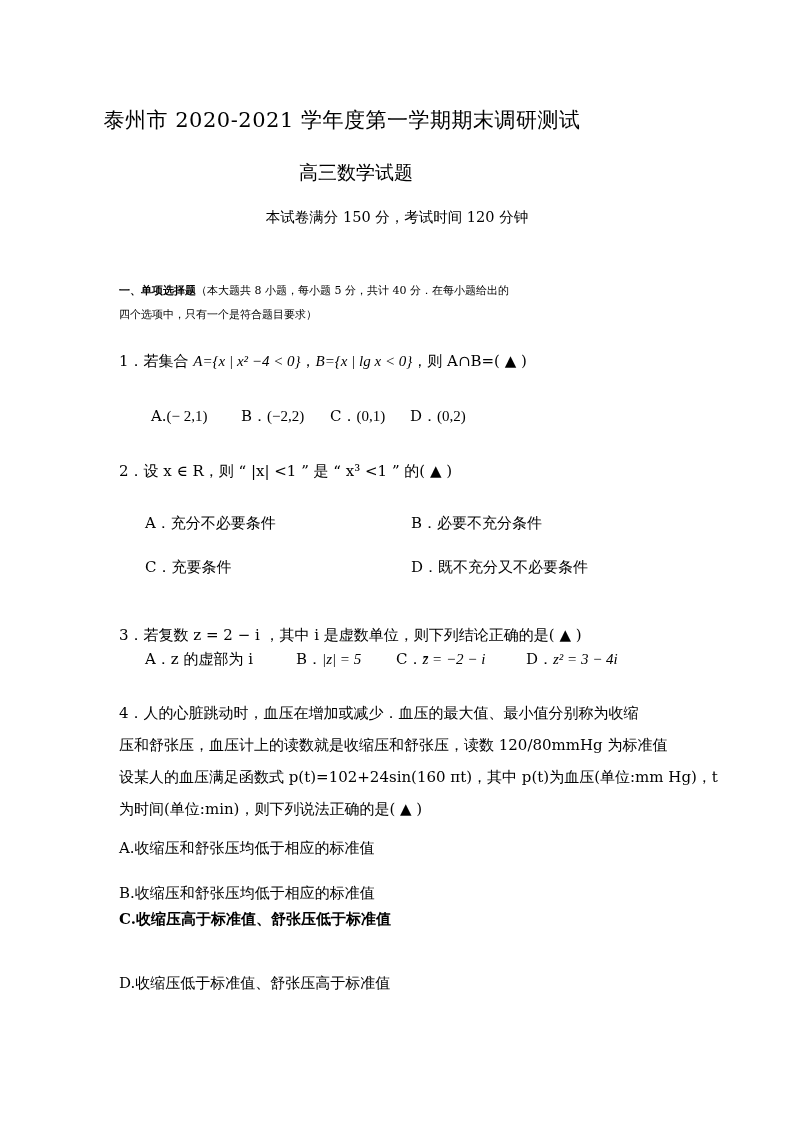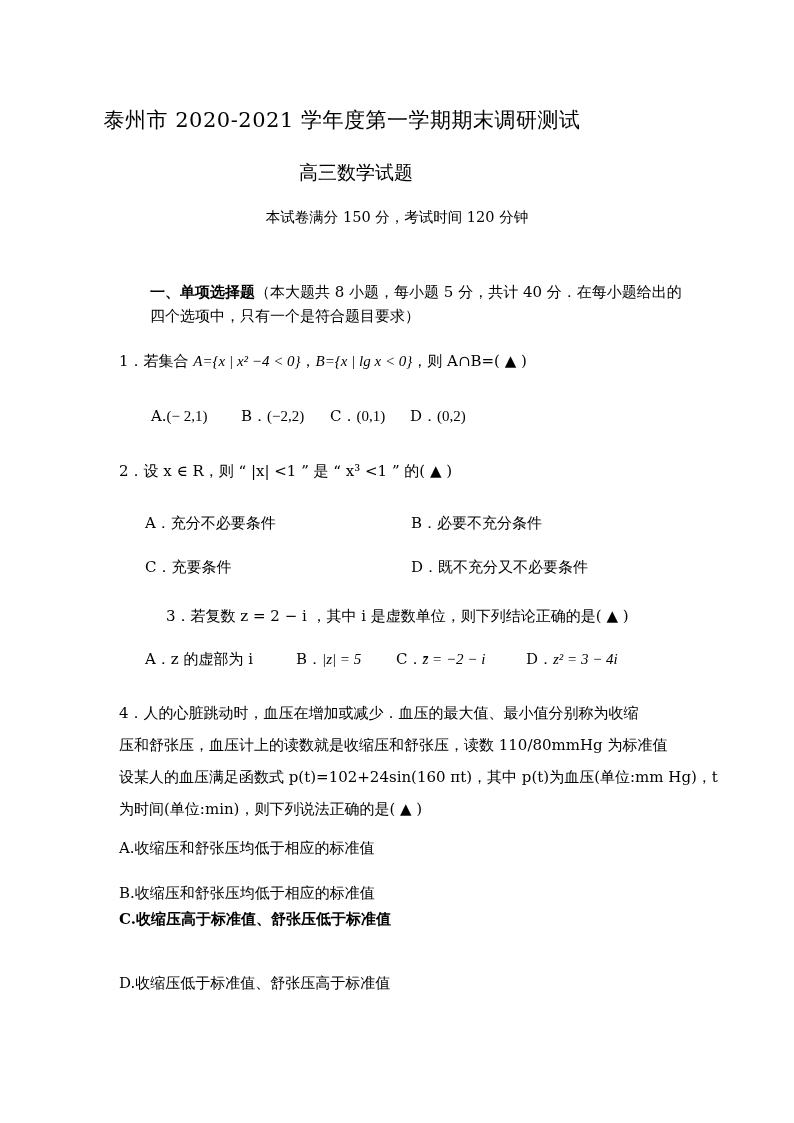--- a/index.html
+++ b/index.html
@@ -5,21 +5,21 @@
     html, body { margin: 0; padding: 0; background: #ffffff; }
     body {
       width: 794px; height: 1123px; position: relative; overflow: hidden;
       font-family: "DejaVu Serif", "Liberation Serif", serif;
       color: #000;
     }
     .abs { position: absolute; white-space: nowrap; }
     .title { top: 106px; left: 0; width: 684px; text-align: center; font-size: 21px; letter-spacing: 0.5px; }
     .subtitle { top: 160px; left: 0; width: 712px; text-align: center; font-size: 19px; }
     .meta { top: 208px; left: 0; width: 794px; text-align: center; font-size: 14.5px; }
-    .section { left: 119px; font-size: 15px; margin-left: 31px; }
+    .section { left: 119px; font-size: 11px; }
     .section b { font-weight: bold; }
     .q { left: 119px; font-size: 15px; }
     .opt { font-size: 15px; }
     .m { font-family: "Liberation Serif", "DejaVu Serif", serif; font-style: italic; }
     .mr { font-family: "Liberation Serif", "DejaVu Serif", serif; }
   </style>
 </head>
 <body>
 
 <div>
@@ -42,32 +42,32 @@
   <div class="abs opt" style="top:407px; left:410px;"><span>D．</span><span class="mr">(0,2)</span></div>
 
   <div class="abs q" style="top:462px;">
     <span>2．</span><span>设 x ∈ R，则 “ |x| &lt;1 ” 是 “ x³ &lt;1 ” 的( ▲ )</span>
   </div>
   <div class="abs opt" style="top:514px; left:145px;"><span>A．</span><span>充分不必要条件</span></div>
   <div class="abs opt" style="top:514px; left:411px;"><span>B．</span><span>必要不充分条件</span></div>
   <div class="abs opt" style="top:558px; left:145px;"><span>C．</span><span>充要条件</span></div>
   <div class="abs opt" style="top:558px; left:411px;"><span>D．</span><span>既不充分又不必要条件</span></div>
 
-  <div class="abs q" style="top:607px;margin-left:47px;">
+  <div class="abs q" style="top:626px;">
     <span>3．</span><span>若复数 z = 2 − i ，其中 i 是虚数单位，则下列结论正确的是( ▲ )</span>
   </div>
   <div class="abs opt" style="top:650px; left:145px;"><span>A．</span><span>z 的虚部为 i</span></div>
   <div class="abs opt" style="top:650px; left:296px;"><span>B．</span><span class="m">|z| = 5</span></div>
   <div class="abs opt" style="top:650px; left:396px;"><span>C．</span><span class="m">z̄ = −2 − i</span></div>
   <div class="abs opt" style="top:650px; left:526px;"><span>D．</span><span class="m">z² = 3 − 4i</span></div>
 
   <div class="abs q" style="top:704px;">
     <span>4．</span><span>人的心脏跳动时，血压在增加或减少．血压的最大值、最小值分别称为收缩</span>
   </div>
-  <div class="abs q" style="top:736px;">压和舒张压，血压计上的读数就是收缩压和舒张压，读数 110/80mmHg  为标准值</div>
+  <div class="abs q" style="top:736px;">压和舒张压，血压计上的读数就是收缩压和舒张压，读数 120/80mmHg  为标准值</div>
   <div class="abs q" style="top:768px;">设某人的血压满足函数式 p(t)=102+24sin(160 πt)，其中 p(t)为血压(单位:mm Hg)，t</div>
   <div class="abs q" style="top:800px;">为时间(单位:min)，则下列说法正确的是( ▲ )</div>
 
   <div class="abs opt" style="top:839px; left:119px;"><span>A.</span><span>收缩压和舒张压均低于相应的标准值</span></div>
   <div class="abs opt" style="top:884px; left:119px;"><span>B.</span><span>收缩压和舒张压均低于相应的标准值</span></div>
   <div class="abs opt" style="top:910px; left:119px;font-weight:bold;"><span>C.</span><span>收缩压高于标准值、舒张压低于标准值</span></div>
   <div class="abs opt" style="top:974px; left:119px;"><span>D.</span><span>收缩压低于标准值、舒张压高于标准值</span></div>
 
 </div>
 

